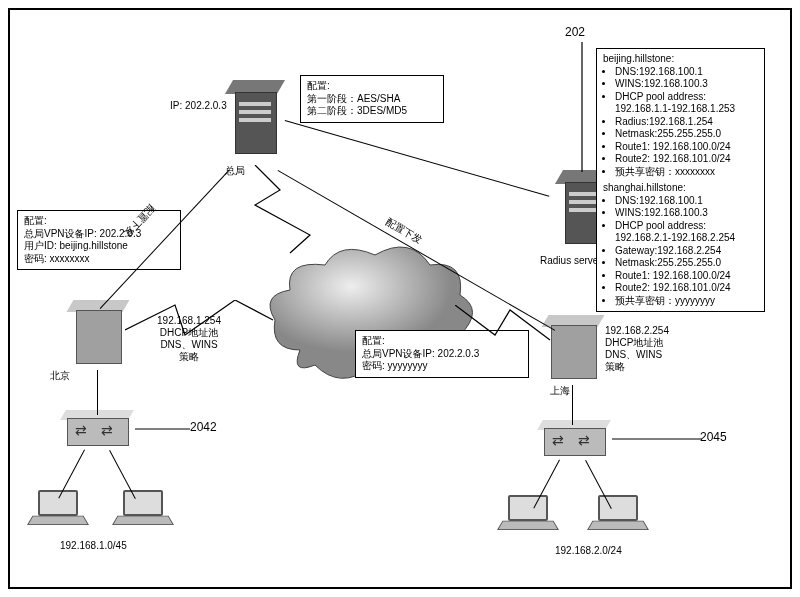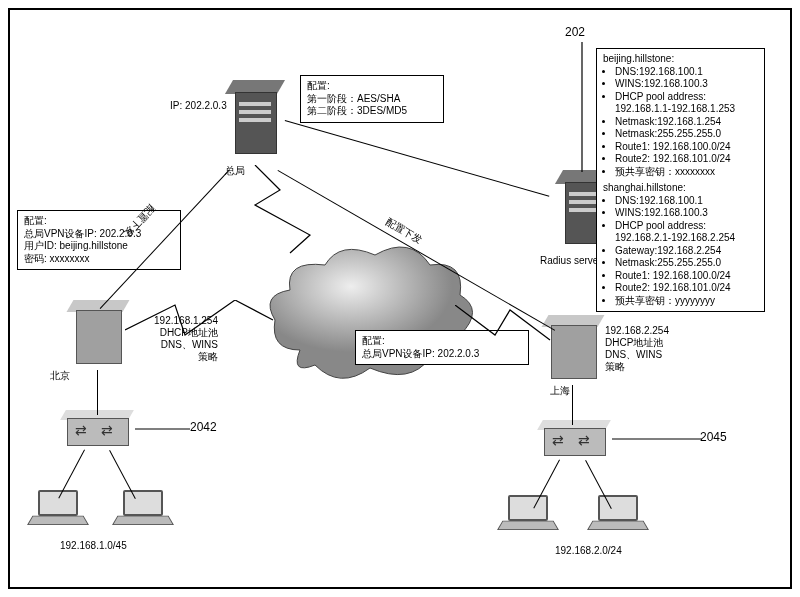--- a/index.html
+++ b/index.html
@@ -74,21 +74,21 @@
 <svg class="zig" style="left:572px;top:42px;width:20px;height:130px">
     <path d="M10 0 L10 130"></path>
   </svg>
 
 <div class="box" style="left:596px;top:48px;width:155px;font-size:10px">
   <div>beijing.hillstone:</div>
   <ul>
     <li>DNS:192.168.100.1</li>
     <li>WINS:192.168.100.3</li>
     <li>DHCP pool address: 192.168.1.1-192.168.1.253</li>
-    <li>Netmask:192.168.1.254</li>
+    <li>Radius:192.168.1.254</li>
     <li>Netmask:255.255.255.0</li>
     <li>Route1: 192.168.100.0/24</li>
     <li>Route2: 192.168.101.0/24</li>
     <li>预共享密钥：xxxxxxxx</li>
   </ul>
   <div style="height:4px"></div>
   <div>shanghai.hillstone:</div>
   <ul>
     <li>DNS:192.168.100.1</li>
     <li>WINS:192.168.100.3</li>
@@ -99,21 +99,21 @@
     <li>Route2: 192.168.101.0/24</li>
     <li>预共享密钥：yyyyyyyy</li>
   </ul>
 </div>
 
 <div class="node icon-fire" style="left:70px;top:300px">
   <div class="top"></div>
     <div class="body"></div>
 </div>
 <div class="label" style="left:50px;top:370px;width:40px">北京</div>
-<div class="label" style="left:128px;top:315px;width:90px;text-align:right">
+<div class="label" style="left:144px;top:315px;width:90px;text-align:center">
   <div>192.168.1.254</div>
   <div>DHCP地址池</div>
   <div>DNS、WINS</div>
   <div>策略</div>
 </div>
 
 <div class="box" style="left:17px;top:210px;width:150px">
   <div>配置:</div>
   <div>总局VPN设备IP: 202.2.0.3</div>
   <div>用户ID: beijing.hillstone</div>
@@ -149,20 +149,21 @@
 <div class="label" style="left:605px;top:325px;width:90px;text-align:left">
   <div>192.168.2.254</div>
   <div>DHCP地址池</div>
   <div>DNS、WINS</div>
   <div>策略</div>
 </div>
 
 <div class="box" style="left:355px;top:330px;width:160px">
   <div>配置:</div>
   <div>总局VPN设备IP: 202.2.0.3</div>
+  <div>密码: yyyyyyyy</div>
 </div>
 
 <div class="node icon-switch" style="left:540px;top:420px">
   <div class="top"></div>
     <div class="body"></div>
   <div class="arrow" style="left:12px;top:12px">⇄</div>
     <div class="arrow" style="left:38px;top:12px">⇄</div>
 </div>
 <div class="ref" style="left:700px;top:430px">2045</div>
 <svg class="zig" style="left:612px;top:438px;width:90px;height:2px">

